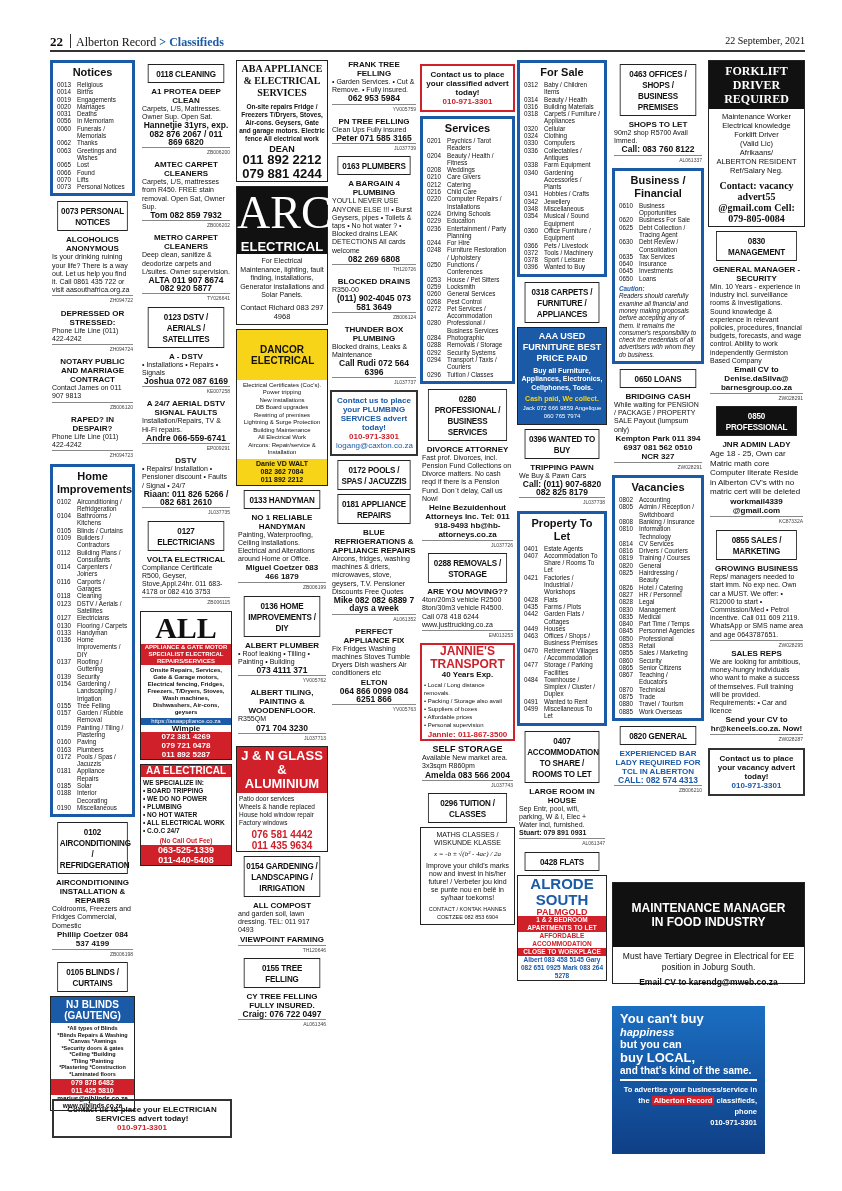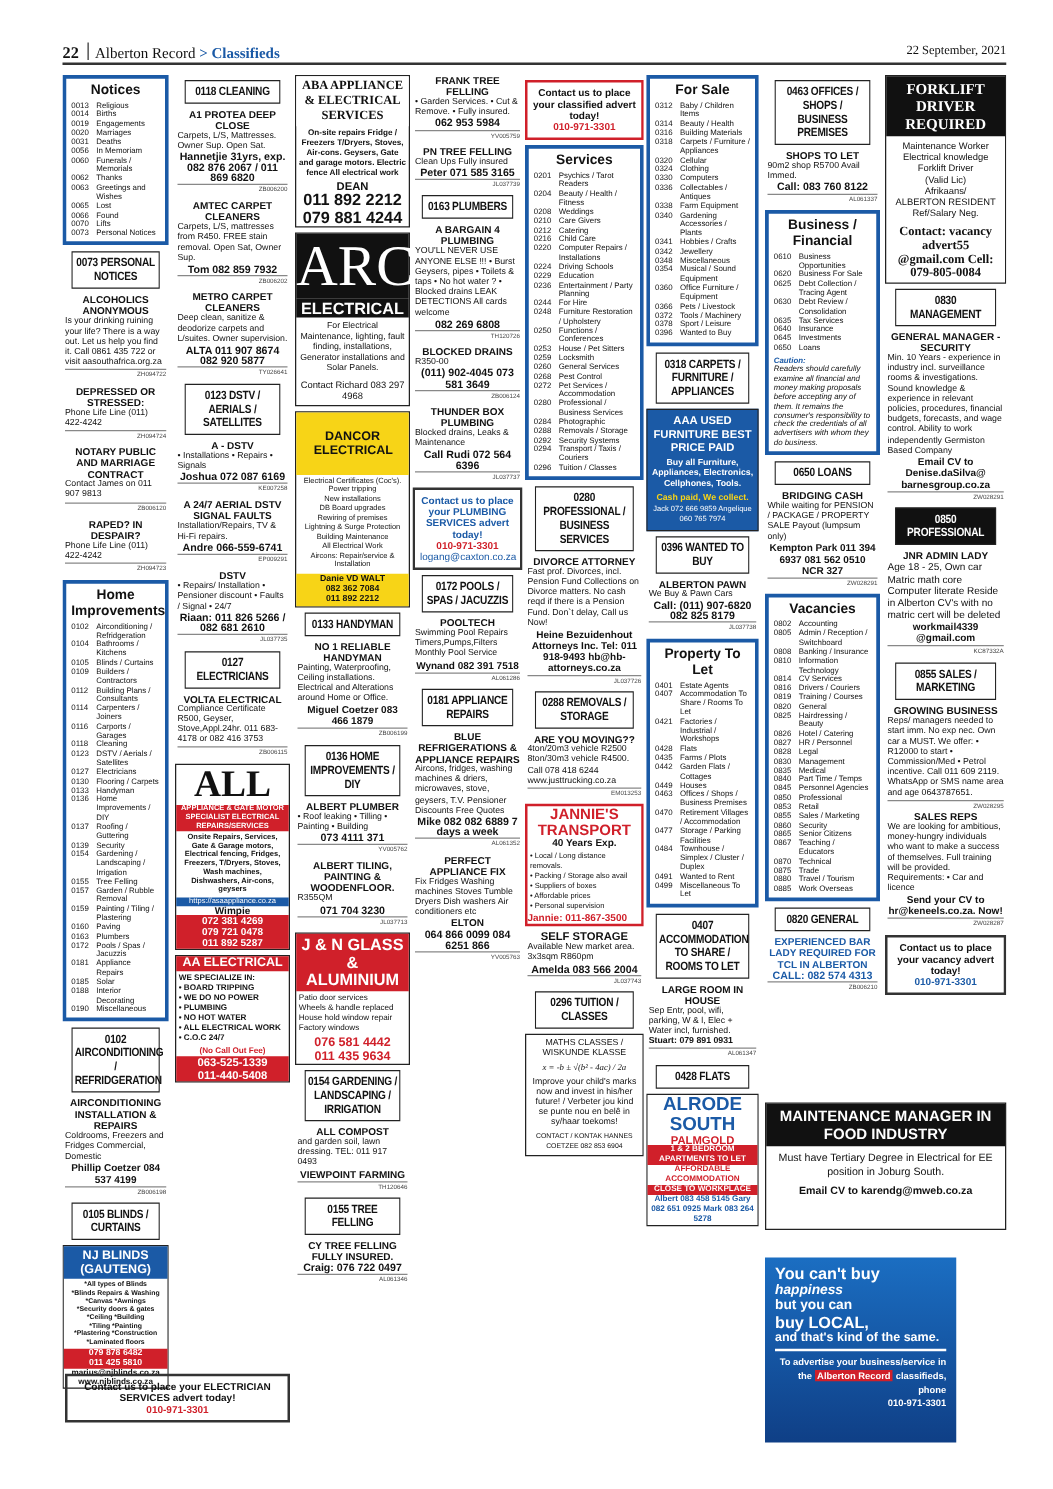--- a/index.html
+++ b/index.html
@@ -255,21 +255,21 @@
         <div>marius@njblinds.co.za</div>
         <div>www.njblinds.co.za</div>
       </div>
  </div>
 </div>
 
 <div class="col c2">
  <div class="ch">0118 CLEANING</div>
  <div>
       <div class="ad">
-        <div class="t">A1 PROTEA DEEP CLOSE</div>
+        <div class="t">A1 PROTEA DEEP CLEAN</div>
         <div>Carpets, L/S, Mattresses. Owner Sup. Open Sat.</div>
         <div class="ph">Hannetjie 31yrs, exp. 082 876 2067 / 011 869 6820</div>
         <div class="ref">ZB006200</div>
       </div>
       <div class="ad">
         <div class="t">AMTEC CARPET CLEANERS</div>
         <div>Carpets, L/S, mattresses from R450. FREE stain removal. Open Sat, Owner Sup.</div>
         <div class="ph">Tom 082 859 7932</div>
         <div class="ref">ZB006202</div>
       </div>
@@ -456,26 +456,20 @@
         <div class="ph">Call Rudi 072 564 6396</div>
         <div class="ref">JL037737</div>
       </div>
     </div>
  <div class="cta">
       <div class="blue" style="font-weight:bold">Contact us to place your PLUMBING SERVICES advert today!</div>
       <div class="red" style="font-weight:bold">010-971-3301</div>
       <div class="blue">logang@caxton.co.za</div>
     </div>
  <div class="ch">0172 POOLS / SPAS / JACUZZIS</div>
- <div class="ad">
-      <div class="t">POOLTECH</div>
-      <div>Swimming Pool Repairs Timers,Pumps,Filters Monthly Pool Service</div>
-      <div class="t">Wynand 082 391 7518</div>
-      <div class="ref">AL061286</div>
-    </div>
  <div class="ch">0181 APPLIANCE REPAIRS</div>
  <div class="ad">
       <div class="t">BLUE REFRIGERATIONS &amp; APPLIANCE REPAIRS</div>
       <div>Aircons, fridges, washing machines &amp; driers, microwaves, stove, geysers, T.V. Pensioner Discounts Free Quotes</div>
       <div class="ph">Mike 082 082 6889 7 days a week</div>
       <div class="ref">AL061352</div>
     </div>
  <div class="ad">
       <div class="t">PERFECT APPLIANCE FIX</div>
       <div>Fix Fridges Washing machines Stoves Tumble Dryers Dish washers Air conditioners etc</div>
@@ -607,21 +601,21 @@
  <div class="box" style="border:2px solid #d0202a;font-size:6px;line-height:8px">
   <div class="red" style="text-align:center;font-weight:bold;font-size:12px;line-height:13px">JANNIE'S TRANSPORT</div>
   <div style="text-align:center;font-weight:bold;font-size:8px">40 Years Exp.</div>
   <div style="padding:2px">
         <div>• Local / Long distance removals.</div>
         <div>• Packing / Storage also avail</div>
         <div>• Suppliers of boxes</div>
         <div>• Affordable prices</div>
         <div>• Personal supervision</div>
       </div>
-  <div class="red" style="font-weight:bold;font-size:8px">Jannie: 011-867-3500</div>
+  <div class="red" style="text-align:center;font-weight:bold;font-size:8px">Jannie: 011-867-3500</div>
  </div>
  <div class="ad">
       <div class="t" style="font-size:9px">SELF STORAGE</div>
       <div>Available New market area. 3x3sqm R860pm</div>
       <div class="ph">Amelda 083 566 2004</div>
       <div class="ref">JL037743</div>
     </div>
  <div class="ch">0296 TUITION / CLASSES</div>
  <div class="box ad" style="text-align:center;padding:3px">
       <div>MATHS CLASSES / WISKUNDE KLASSE</div>
@@ -715,21 +709,21 @@
     </div>
  <div class="ch">0318 CARPETS / FURNITURE / APPLIANCES</div>
  <div class="box" style="background:#1b5aa6;color:#fff;text-align:center;font-size:7px;line-height:8.5px;padding:3px">
   <div style="font-weight:bold;font-size:9px;line-height:11px">AAA USED FURNITURE BEST PRICE PAID</div>
   <div style="font-weight:bold;margin:3px 0">Buy all Furniture, Appliances, Electronics, Cellphones, Tools.</div>
   <div style="color:#f7d417;font-weight:bold">Cash paid, We collect.</div>
   <div style="font-size:6px">Jack 072 666 9859 Angelique 060 765 7974</div>
  </div>
  <div class="ch">0396 WANTED TO BUY</div>
  <div class="ad">
-      <div class="t">ALBERTON PAWN</div>
+      <div class="t">TRIPPING PAWN</div>
       <div>We Buy &amp; Pawn Cars</div>
       <div class="ph">Call: (011) 907-6820 082 825 8179</div>
       <div class="ref">JL037738</div>
     </div>
  <div class="idx">
       <h3>Property To Let</h3>
       <div>
         <div class="r">
           <span class="n">0401</span>
           <span>Estate Agents</span>
@@ -1011,21 +1005,21 @@
       <div class="t">Send your CV to hr@keneels.co.za. Now!</div>
       <div class="ref">ZW028287</div>
     </div>
  <div class="cta">
       <div style="font-weight:bold">Contact us to place your vacancy advert today!</div>
       <div class="blue" style="font-weight:bold">010-971-3301</div>
     </div>
 </div>
 
 <div class="box" style="position:absolute;left:612px;top:882px;width:193px;height:102px;text-align:center">
- <div class="blk" style="font-size:12px;line-height:14px;padding:3px">MAINTENANCE MANAGER IN FOOD INDUSTRY</div>
+ <div class="blk" style="font-size:12px;line-height:14px;padding:18px">MAINTENANCE MANAGER IN FOOD INDUSTRY</div>
  <div style="font-size:8.5px;line-height:11px;padding:4px">Must have Tertiary Degree in Electrical for EE position in Joburg South.</div>
  <div style="font-size:8.5px;font-weight:bold">Email CV to karendg@mweb.co.za</div>
 </div>
 <div style="position:absolute;left:612px;top:1006px;width:153px;height:148px;background:linear-gradient(#1b6ec2,#0f3f86);color:#fff;padding:5px 8px;font-weight:bold">
  <div style="font-size:13px">You can't buy</div>
  <div style="font-size:11px;font-style:italic">happiness</div>
  <div style="font-size:11px">but you can</div>
  <div style="font-size:13px">buy LOCAL,</div>
  <div style="font-size:10px;border-bottom:2px solid #fff;padding-bottom:3px">and that's kind of the same.</div>
  <div style="text-align:right;font-size:7.5px;line-height:11px;margin-top:3px"><span>To advertise your business/service in the</span> <span style="background:#d0202a;padding:0 2px">Alberton Record</span> <span>classifieds, phone</span><div>010-971-3301</div></div>

